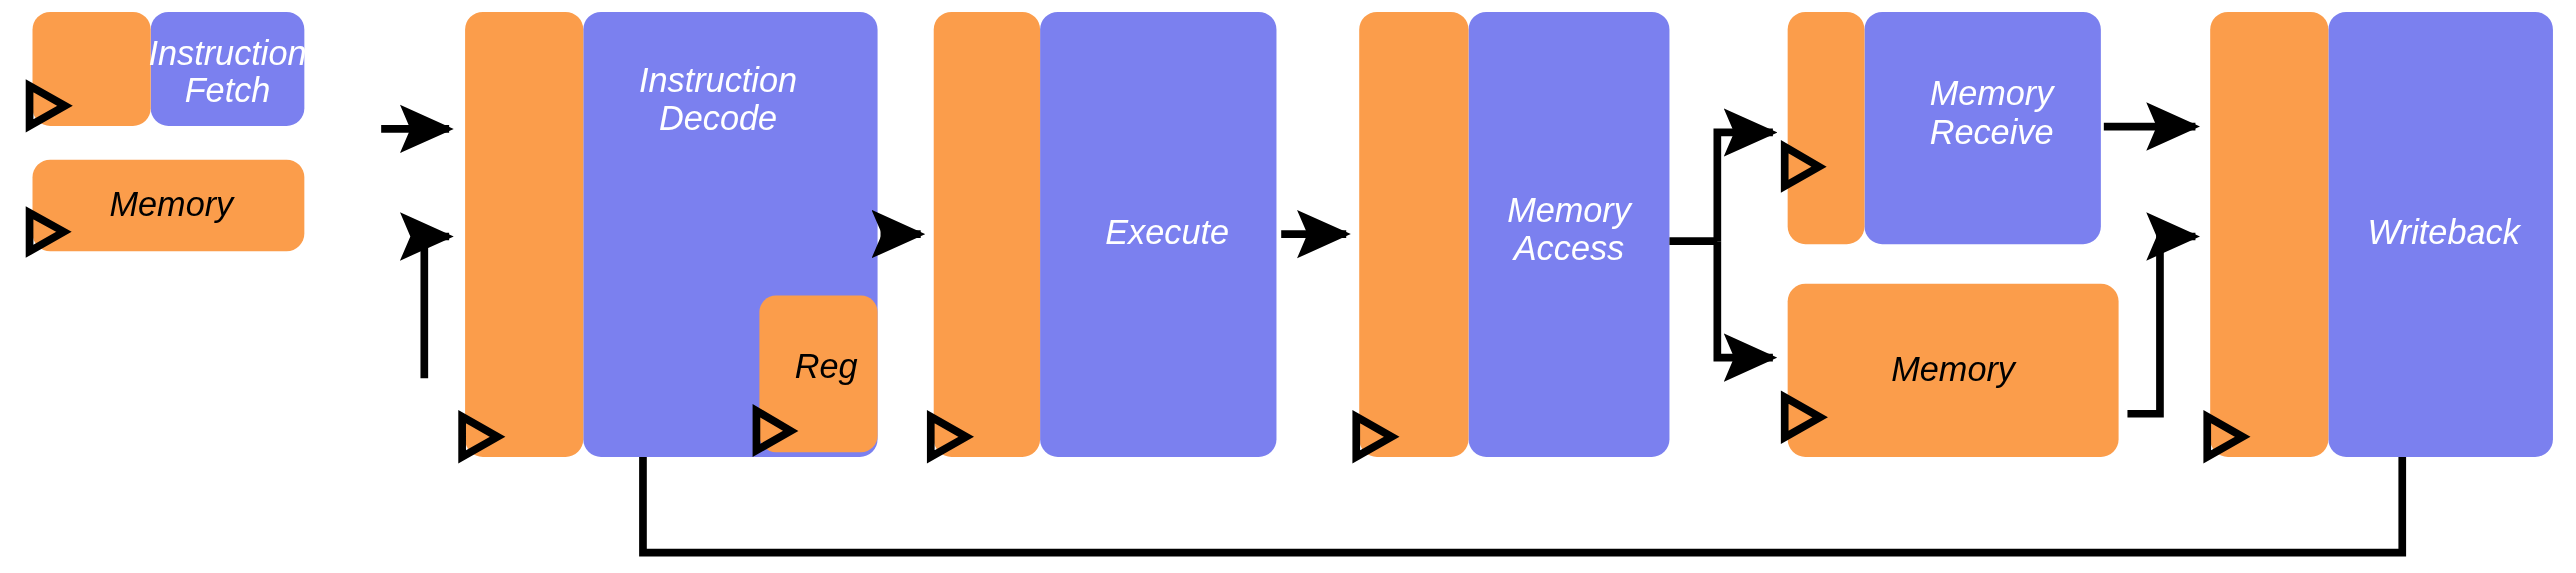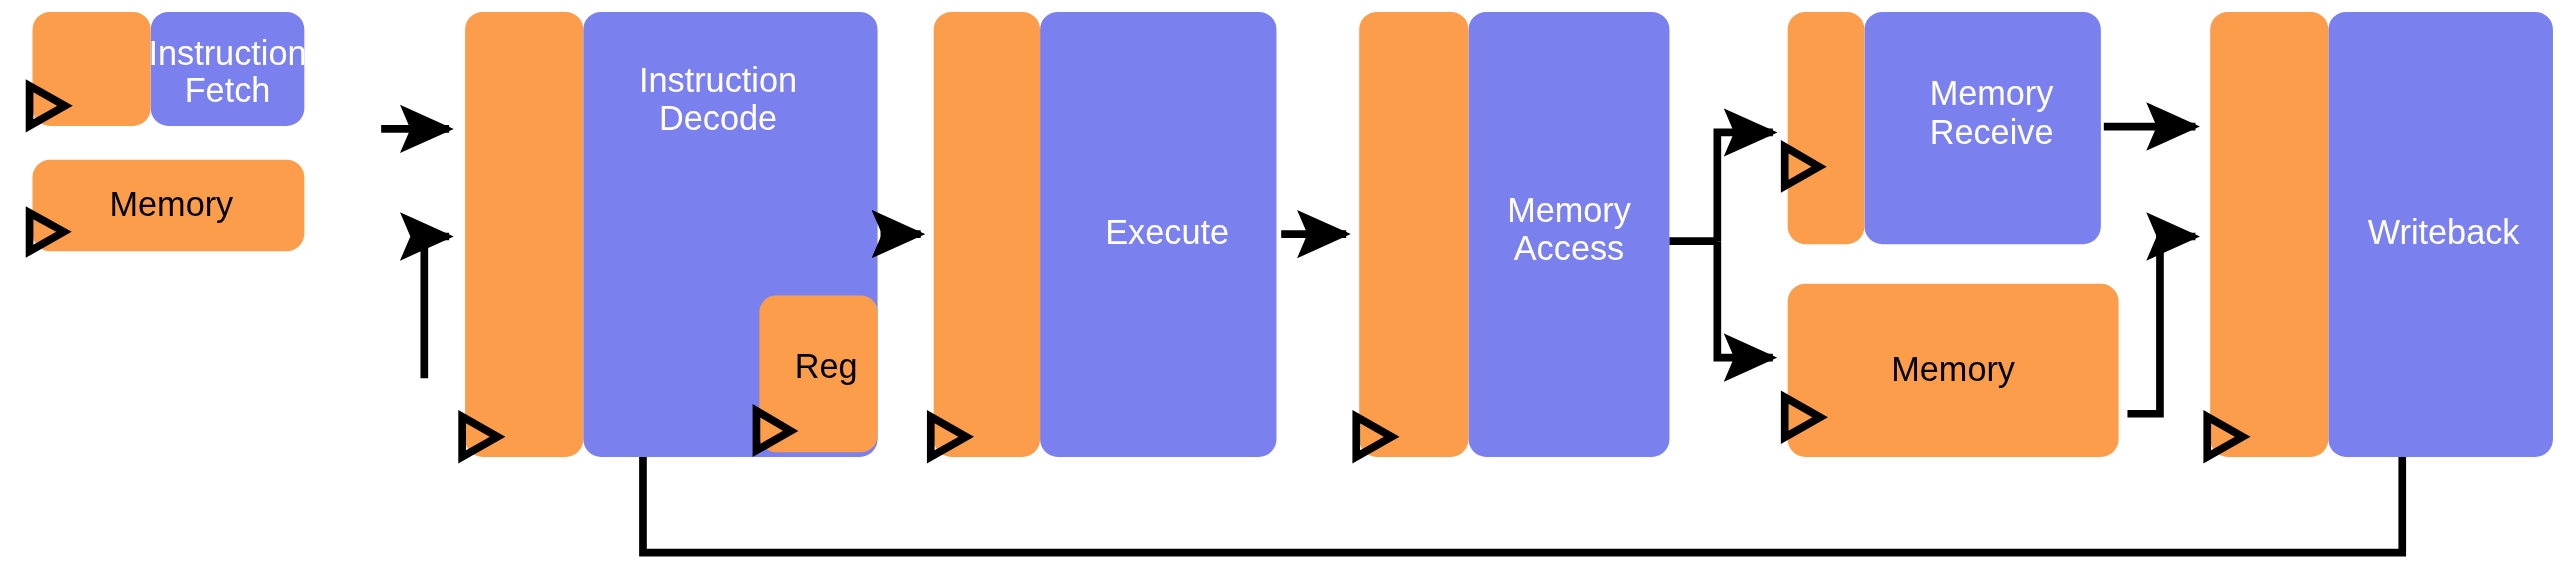--- a/index.html
+++ b/index.html
@@ -10,20 +10,21 @@
   }
   body {
     font-family: "Liberation Sans", sans-serif;
   }
   #stage {
     position: relative;
     width: 2576px;
     height: 574px;
     background: #ffffff;
     overflow: hidden;
+    font-style: italic;
   }
   #diagram {
     position: absolute;
     top: 0;
     left: 0;
     width: 2576px;
     height: 574px;
     display: block;
   }
   .blk-label {

